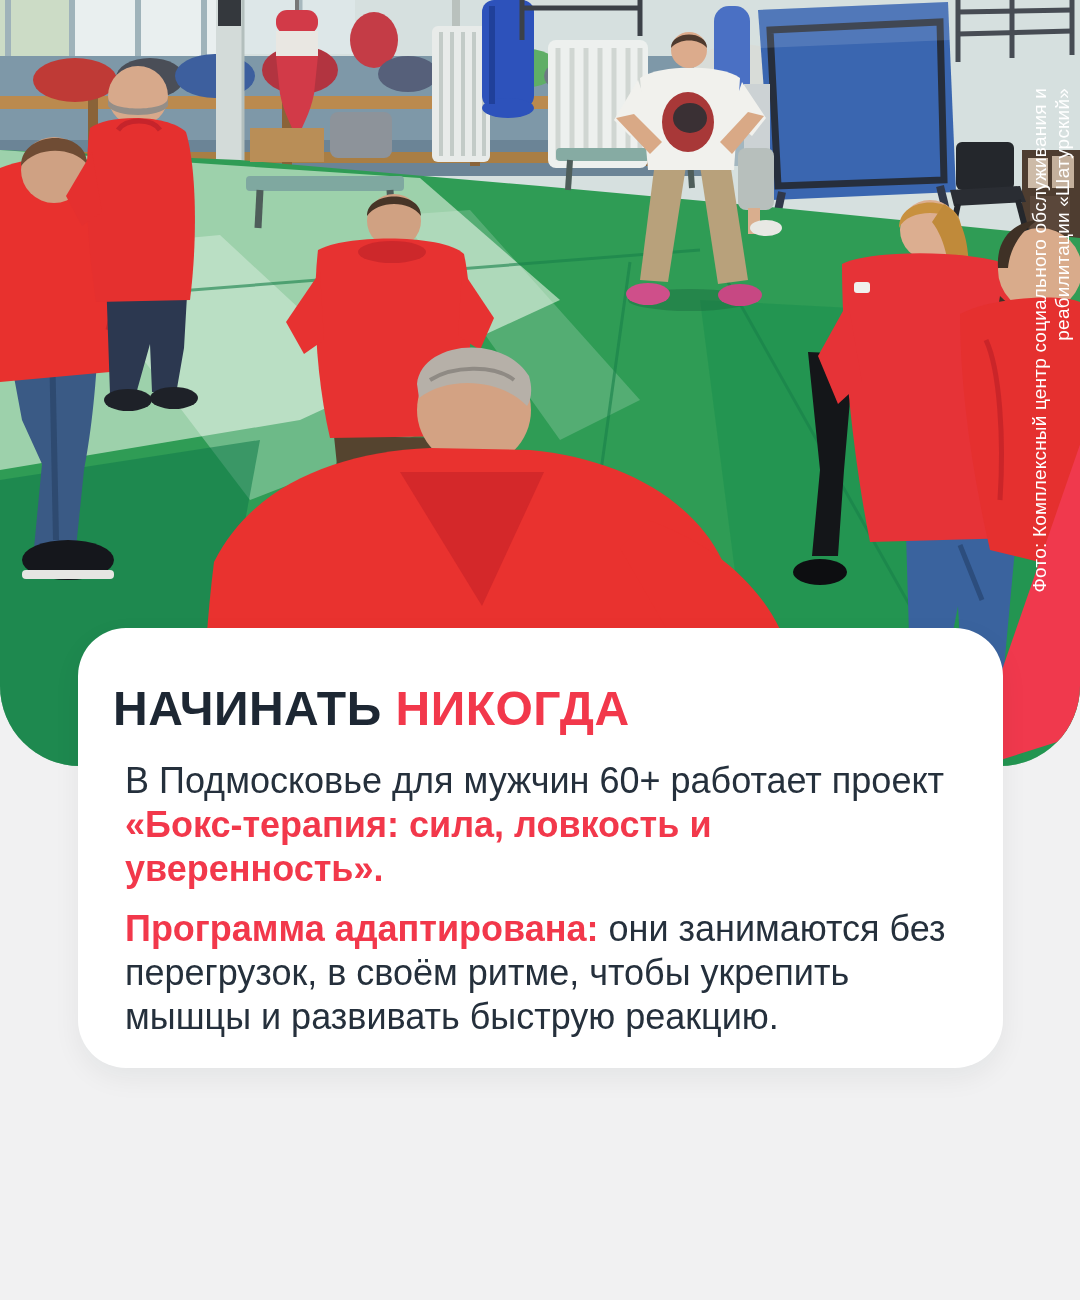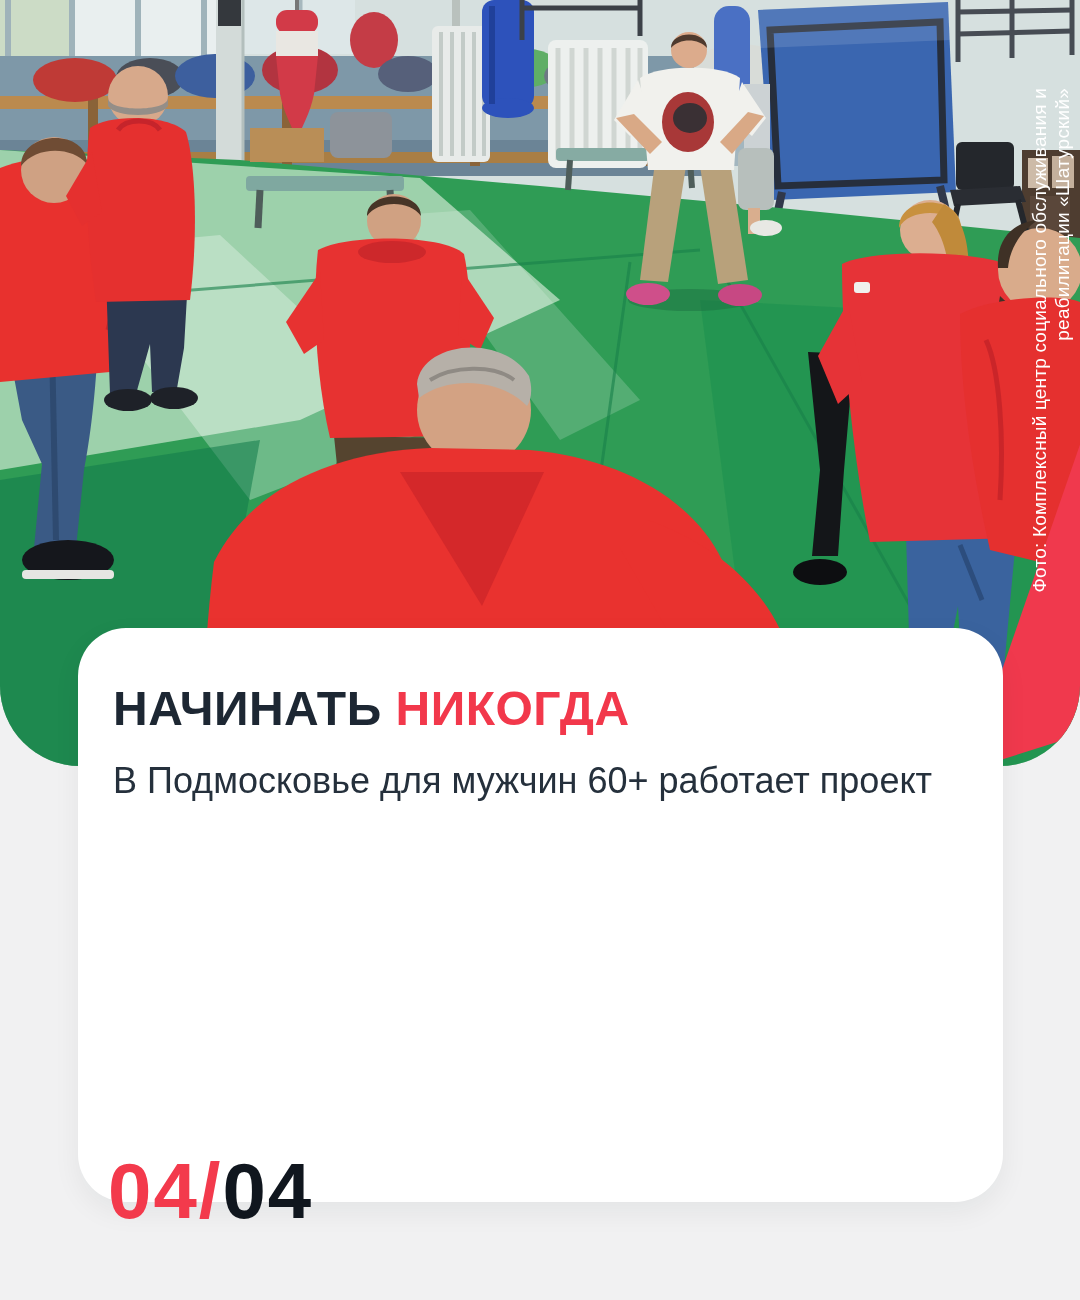--- a/index.html
+++ b/index.html
@@ -17,33 +17,33 @@
   .brand-logo{position:absolute;left:885px;top:94px;width:92px;height:64px;}
   .credit{position:absolute;right:6px;top:88px;width:46px;height:600px;}
   .credit-inner{
     width:600px;height:46px;transform-origin:top left;
     transform:rotate(-90deg) translateX(-600px);
     color:var(--credit-text,#fff);font-size:19px;line-height:23px;
     text-align:right;letter-spacing:.2px;
   }
   
   .card{
-    position:absolute;left:78px;top:628px;width:925px;height:574px;
+    position:absolute;left:78px;top:628px;width:925px;height:440px;
     background:var(--card-bg,#fff);border-radius:48px;
     box-shadow:0 10px 28px rgba(20,30,40,.06);
     padding:52px 38px 0 35px;box-sizing:border-box;
   }
   .headline{
     margin:0 0 22px 0;font-size:48px;line-height:57px;font-weight:bold;
     letter-spacing:.5px;color:var(--headline-dark,#1D2733);
   }
   .headline .red{color:var(--accent-red,#F2384B);}
   .headline .line{display:block;}
   .body-text{max-width:870px;font-size:36px;line-height:44px;color:var(--body-text,#25303C);}
-  .body-text p{margin:0;}
+  .body-text p{margin:12px;}
   .body-text p + p{margin-top:16px;}
   .block{display:block;}
   .accent{color:var(--accent-red,#F2384B);font-weight:bold;}
   
   .pagenum{
     position:absolute;left:108px;top:1152px;
     font-size:78px;font-weight:bold;letter-spacing:2px;line-height:1;
   }
   .pn-red{color:var(--page-number-red,#F33A4C);}
   .pn-dark{color:var(--page-number-dark,#10161E);}
@@ -297,21 +297,23 @@
     </div>
   </div>
 
   <div class="card">
     <h1 class="headline">
       <span class="line"><span>НАЧИНАТЬ</span> <span class="red">НИКОГДА</span></span>
     </h1>
     <div class="body-text">
       <p>
         <span class="block">В Подмосковье для мужчин 60+ работает проект</span>
+        <span class="block accent">«Бокс-терапия: сила, ловкость и уверенность».</span>
+      </p>
+      <p>
+        <span class="accent">Программа адаптирована:</span>
+        <span>они занимаются без перегрузок, в своём ритме, чтобы укрепить мышцы и развивать быструю реакцию.</span>
       </p>
     </div>
   </div>
 
-  <div class="pagenum">
-    <span class="pn-red">04/</span><span class="pn-dark">04</span>
-  </div>
 
 </div>
 
 </body></html>

